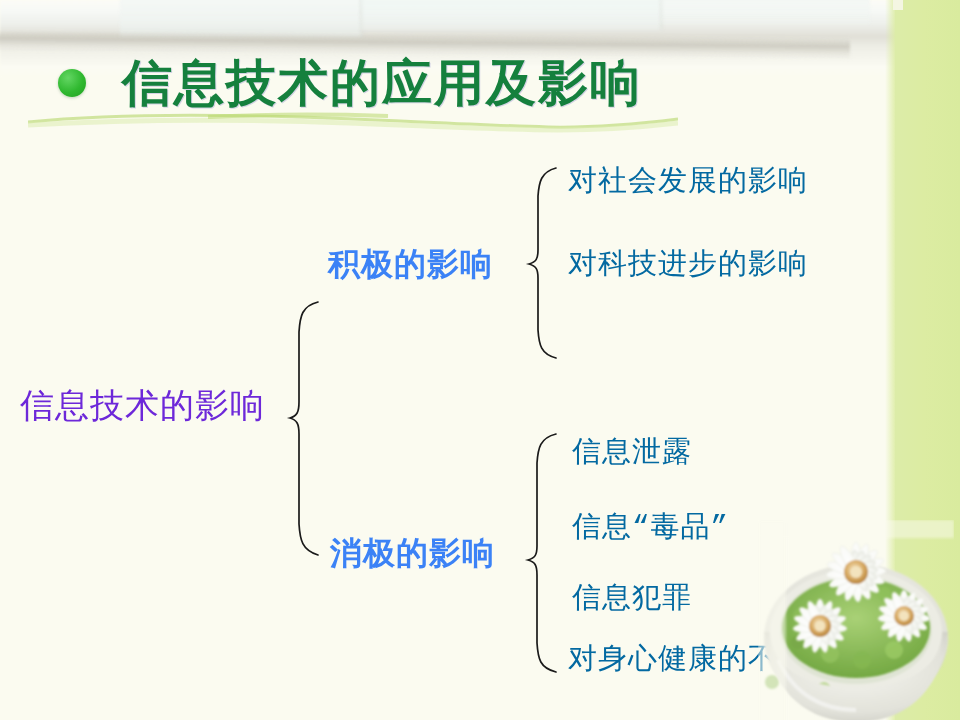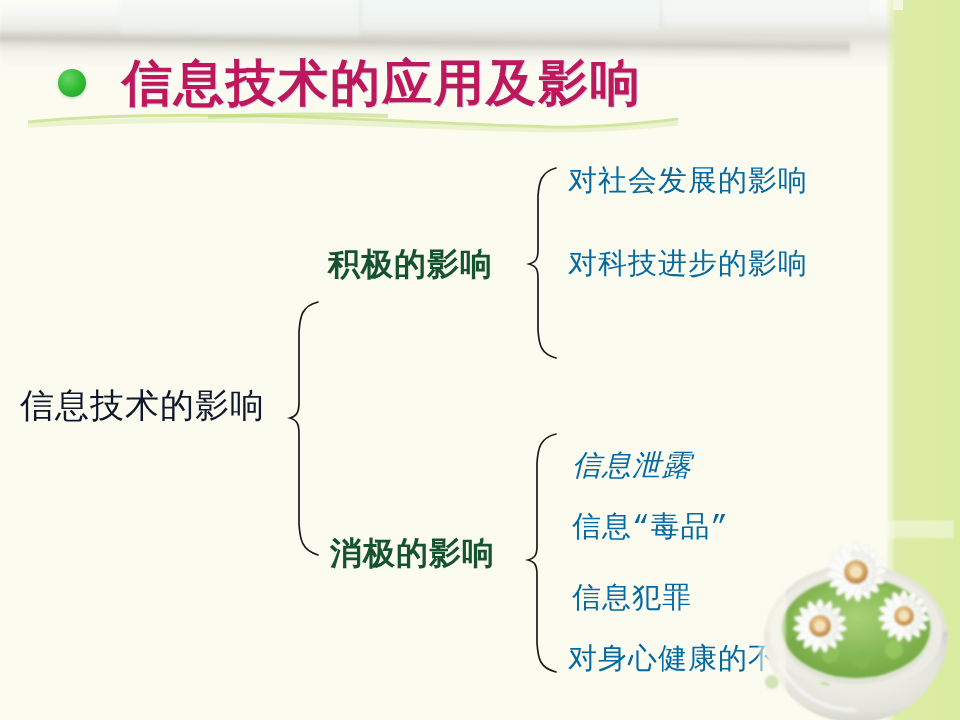--- a/index.html
+++ b/index.html
@@ -119,63 +119,63 @@
     border-radius: 50%;
     background: radial-gradient(circle at 36% 32%, #63d663 0%, #2fb82f 55%, #21a021 100%);
     box-shadow: 0 1px 3px rgba(120,160,120,0.45);
     flex: 0 0 auto;
   }
   .title-text {
     margin-left: 36px;
     font-family: "DejaVu Serif", "Liberation Serif", serif;
     font-size: 50px;
     font-weight: bold;
-    color: #be185d;
+    color: #15803d;
     letter-spacing: 2px;
     line-height: 1;
     white-space: nowrap;
     text-shadow: 1px 1px 0 rgba(120,120,200,0.30);
   }
 
   
   .diagram {
     position: absolute;
     left: 0; top: 0;
     width: 960px; height: 720px;
   }
   .node {
     position: absolute;
     white-space: nowrap;
     font-family: "DejaVu Serif", "Liberation Serif", serif;
-    color: #0f172a;
+    color: #6d28d9;
     line-height: 1;
   }
   .node-root {
     left: 20px; top: 388px;
     font-size: 34px;
     letter-spacing: 1px;
   }
   .node-branch {
     font-size: 32px;
-    color: #14532d;
+    color: #3b82f6;
     font-weight: bold;
     letter-spacing: 1px;
   }
   .node-branch-pos { left: 328px; top: 248px; }
   .node-branch-neg { left: 330px; top: 537px; }
 
   .node-leaf {
     font-size: 29px;
     letter-spacing: 1px;
     color: #0369a1;
   }
   .leaf-p1 { left: 568px; top: 166px; }
   .leaf-p2 { left: 568px; top: 249px; }
   .leaf-p3 { left: 568px; top: 328px; }
-  .leaf-n1 { left: 572px; top: 451px; font-style: italic; }
+  .leaf-n1 { left: 572px; top: 437px; }
   .leaf-n2 { left: 572px; top: 514px; font-family: Liberation Mono, monospace; }
   .leaf-n3 { left: 572px; top: 583px; }
   .leaf-n4 { left: 568px; top: 644px; }
 
   .braces {
     position: absolute;
     left: 0; top: 0;
     width: 960px; height: 720px;
     pointer-events: none;
   }

